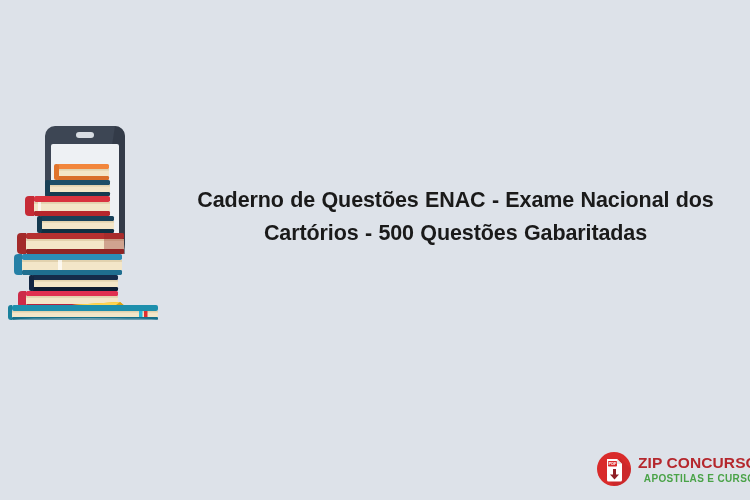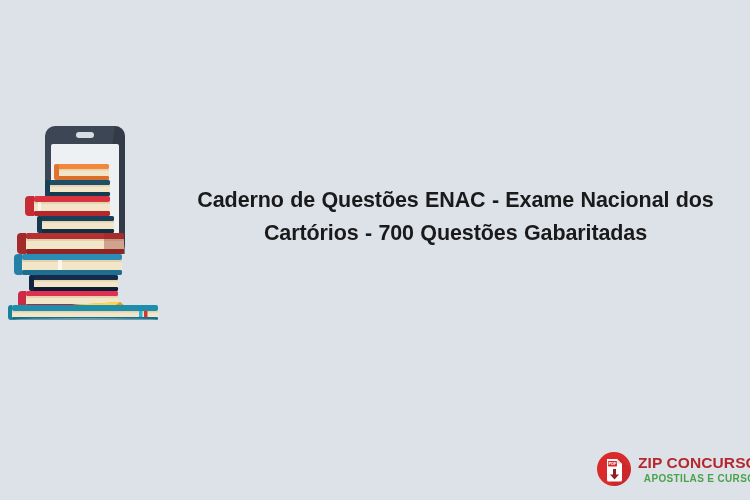--- a/index.html
+++ b/index.html
@@ -218,21 +218,21 @@
           <path d="M4 185 h-1 a3 3 0 0 0 -3 3 v9 a3 3 0 0 0 3 3 h1 z" fill="#1a819d"></path>
           <rect x="131" y="191" width="3.5" height="6" fill="#29b6d8"></rect>
           <rect x="136" y="191" width="3.5" height="6" fill="#e03030"></rect>
         </g>
 
         <ellipse cx="78" cy="200" rx="74" ry="2" fill="#c3cad4" opacity="0.5"></ellipse>
       </svg>
     </div>
 
     <div id="title-wrap">
-      <h1 id="product-title">Caderno de Questões ENAC - Exame Nacional dos Cartórios - 700 Questões Gabaritadas</h1>
+      <h1 id="product-title">Caderno de Questões ENAC - Exame Nacional dos Cartórios - 500 Questões Gabaritadas</h1>
     </div>
 
   </div>
 
   <div id="brand-logo">
 
     <div id="brand-mark">
       <svg viewBox="0 0 36 36" width="36" height="36" xmlns="http://www.w3.org/2000/svg">
         <circle cx="18" cy="18" r="17" fill="#d92b2b"></circle>
         <path d="M18 35 A17 17 0 0 0 35 18 L24 7 L10 24 Z" fill="#b5222a" opacity="0.35"></path>

